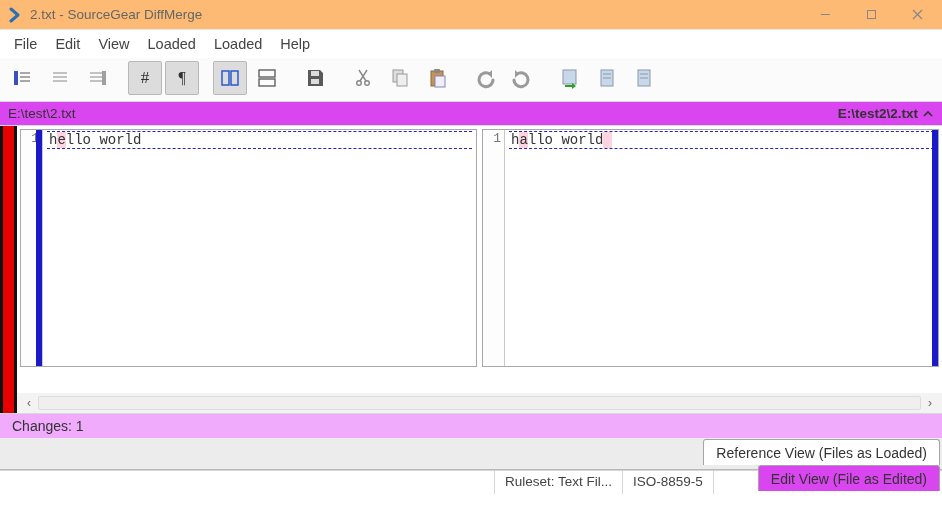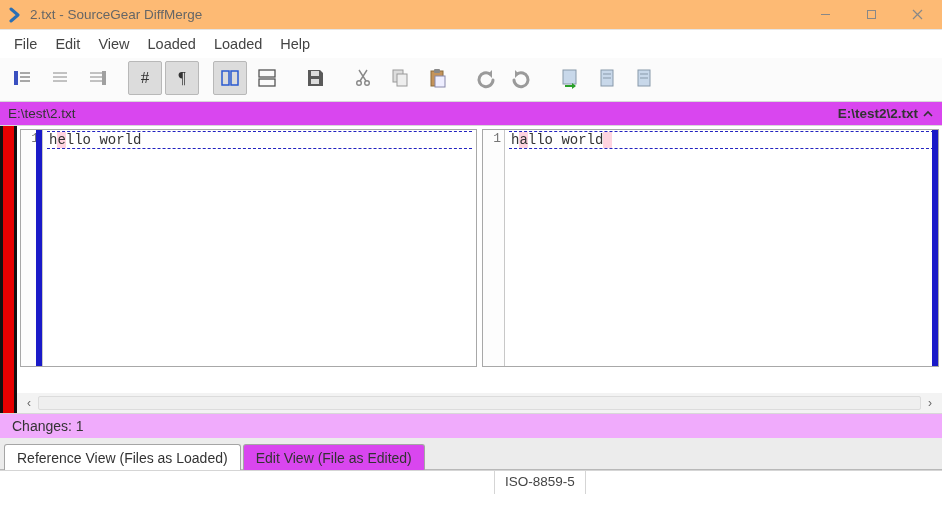--- a/index.html
+++ b/index.html
@@ -129,20 +129,21 @@
 
   
   .changes-row { text-align:left; padding: 4px 12px; font-size:14px; color:#333; background:#f0abfc; }
 
   
   .tabs {
     display:flex; align-items:flex-end; height:32px;
     padding-left:4px; gap:0;
     border-bottom: 1px solid #b8b8b8;
     background:#ececec;
+    flex-direction:column;
   }
   .tab {
     padding: 5px 12px 4px 12px;
     border:1px solid #a5a5a5;
     border-bottom:none;
     background:#d946ef;
     font-size:14px;
     color:#333;
     border-top-left-radius:3px;
     border-top-right-radius:3px;
@@ -372,15 +373,16 @@
   <span>Changes: 1</span>
 </div>
 
 <div class="tabs">
   <div class="tab active">Reference View (Files as Loaded)</div>
   <div class="tab">Edit View (File as Edited)</div>
 </div>
 
 <div class="statusbar">
   <div class="status-cell first"></div>
+  <div class="status-cell">Ruleset: Text Fil...</div>
   <div class="status-cell">ISO-8859-5</div>
   <div class="status-spacer"></div>
 </div>
 
 </body></html>

